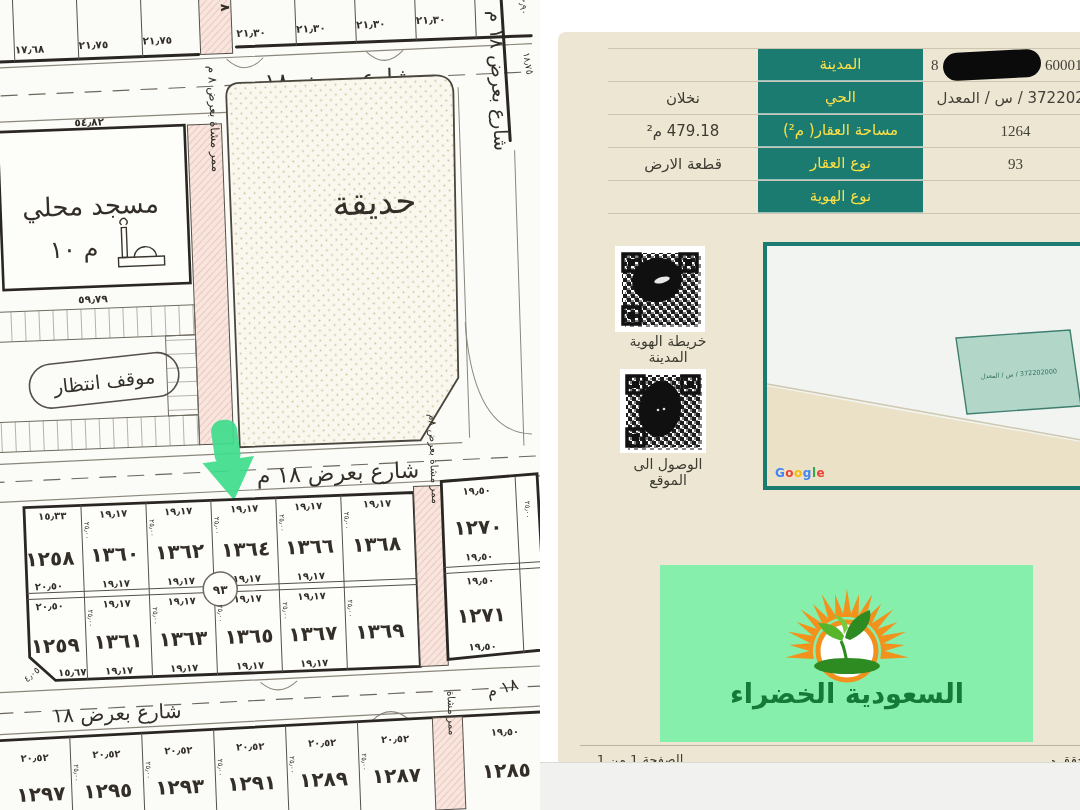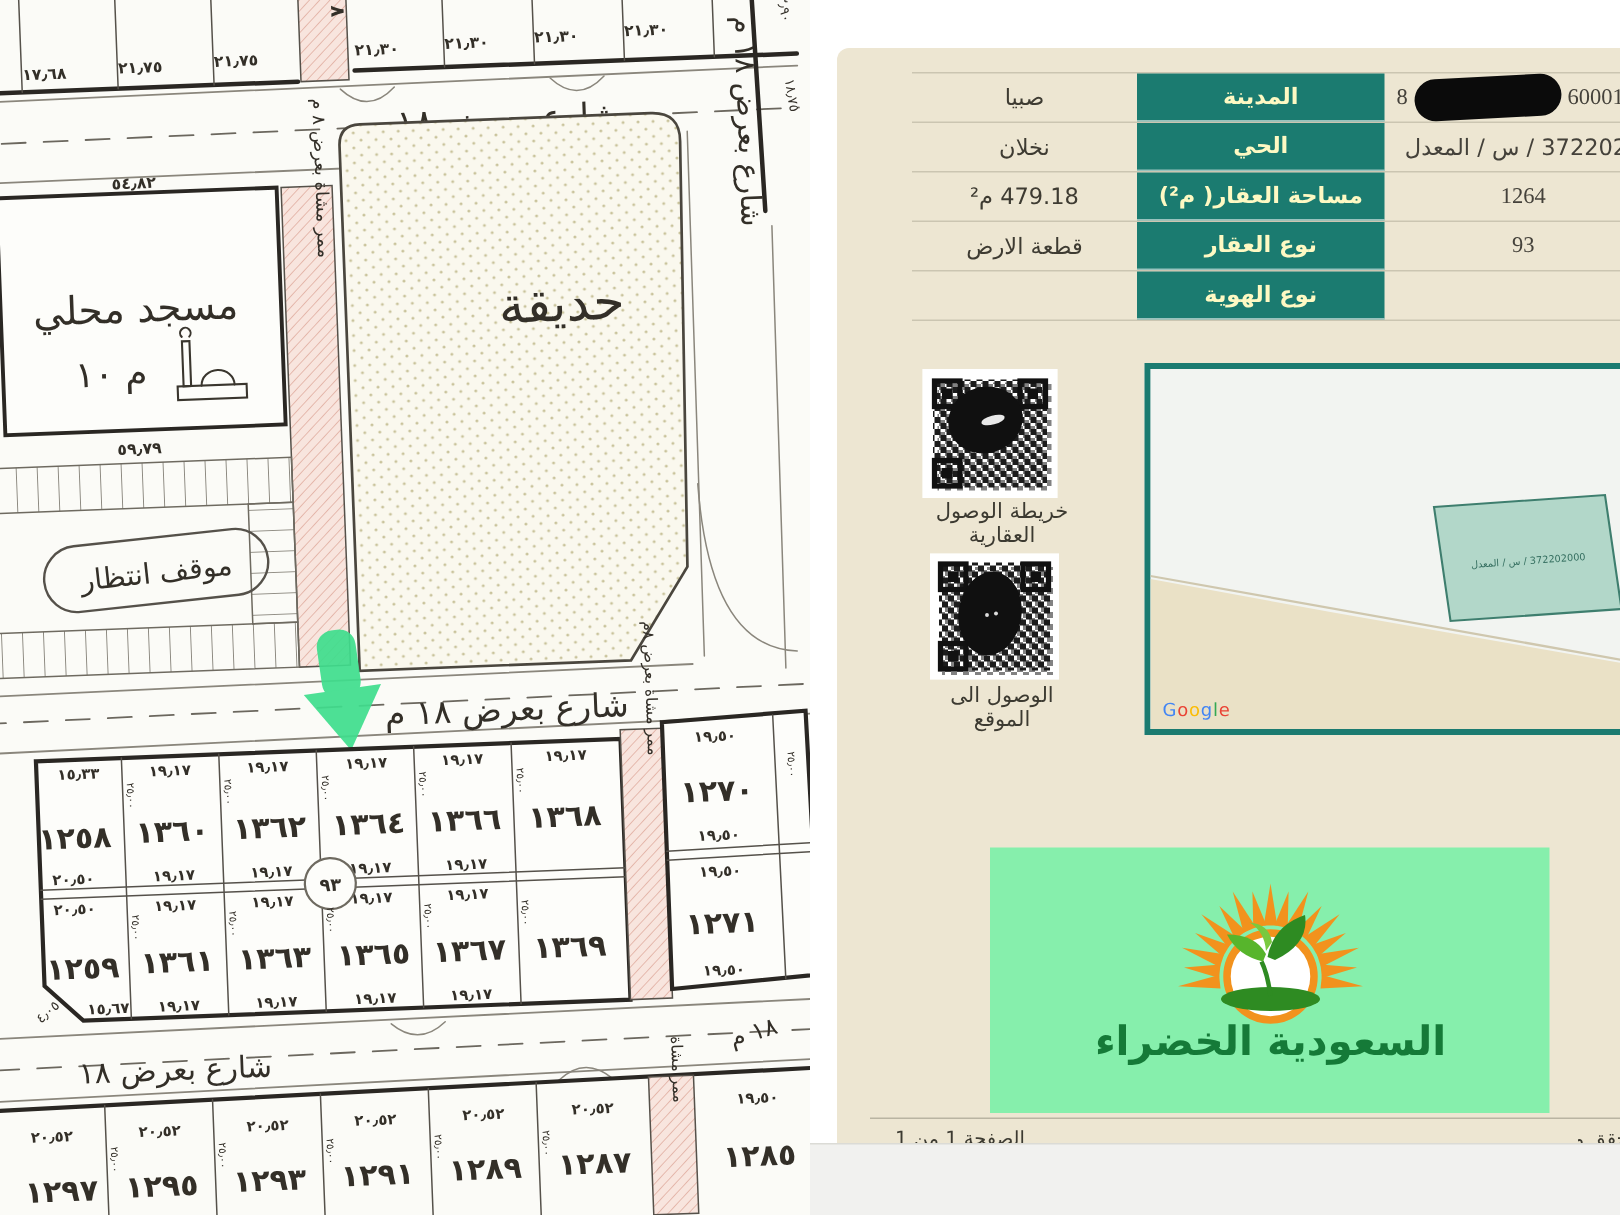--- a/index.html
+++ b/index.html
@@ -13,21 +13,21 @@
   
   #right-doc{position:absolute;left:540px;top:0;width:540px;height:810px;background:#fff;}
   .page{position:absolute;left:18px;top:32px;width:530px;height:730px;background:#EDE6D2;
         border-radius:8px 0 0 0;}
   .tbl{position:absolute;left:50px;top:16px;width:498px;}
   .trow{position:relative;height:32px;border-bottom:1px solid #CBC5B1;}
   .trow:first-child{border-top:1px solid #CBC5B1;}
   .cell-v{position:absolute;left:0;top:0;width:150px;height:32px;line-height:32px;text-align:center;
           direction:rtl;font-size:15px;color:#3E3B32;}
   .cell-l{position:absolute;left:150px;top:0;width:165px;height:31px;line-height:31px;text-align:center;
-          direction:rtl;font-size:15px;font-weight:bold;color:#fef9c3;background:#1B7B70;
+          direction:rtl;font-size:15px;font-weight:normal;color:#fde047;background:#1B7B70;
           border-bottom:1px solid rgba(255,255,255,.55);}
   .cell-r{position:absolute;left:315px;top:0;width:185px;height:32px;line-height:32px;text-align:center;
           font-size:15px;color:#44413A;font-family:"Liberation Serif","DejaVu Serif",serif;}
   .cell-r.rtlcut{direction:rtl;white-space:nowrap;text-align:center;width:190px;left:322px;
           font-family:"DejaVu Sans",sans-serif;}
   .refrow{position:absolute;left:315px;top:0;width:200px;height:32px;}
   .refrow span{position:absolute;top:0;height:32px;line-height:32px;font-size:15px;color:#44413A;
           font-family:"Liberation Serif","DejaVu Serif",serif;}
   .blob1{position:absolute;left:20px;top:2px;width:98px;height:28px;background:#0b0b0b;border-radius:14px;
           transform:rotate(-3deg);}
@@ -36,21 +36,21 @@
   .mapbox{position:absolute;left:205px;top:210px;width:345px;height:248px;background:#F2F4F1;
           border:4px solid #1B7B70;box-sizing:border-box;}
   .footer-line{position:absolute;left:22px;top:713px;width:530px;border-top:1px solid #B9B4A2;}
   .footer-page{position:absolute;left:32px;top:720px;width:100px;text-align:center;direction:rtl;
           font-size:13px;color:#3C3A31;}
   .footer-frag{position:absolute;left:494px;top:720px;width:46px;overflow:hidden;direction:rtl;
           white-space:nowrap;font-size:13px;color:#3C3A31;}
   .overlay{position:absolute;left:120px;top:565px;width:373px;height:177px;background:#86efac;}
   .graystrip{position:absolute;left:0;top:762px;width:540px;height:48px;background:#F1F1EF;
           border-top:1px solid #DBDBD6;}
-  .gletters{position:absolute;left:8px;bottom:6px;font-size:12px;font-weight:normal;letter-spacing:.5px;}
+  .gletters{position:absolute;left:8px;bottom:6px;font-size:12px;font-weight:bold;letter-spacing:.5px;}
 </style>
 </head>
 <body>
 
 <div id="stage">
 
   <div id="left-map">
     <svg width="540" height="810" viewBox="0 0 540 810" xmlns="http://www.w3.org/2000/svg">
       <defs>
         <pattern id="dots" width="10" height="10" patternUnits="userSpaceOnUse">
@@ -298,21 +298,20 @@
         </g>
       </g>
     </svg>
   </div>
 
   <div id="right-doc">
     <div class="page">
 
       <div class="tbl">
         <div class="trow">
-          <div class="cell-v">صبيا</div>
           <div class="cell-l">المدينة</div>
           <div class="refrow">
             <span style="left:8px">8</span>
             <div class="blob1"></div>
             <span style="left:122px">60001</span>
           </div>
         </div>
         <div class="trow">
           <div class="cell-v">نخلان</div>
           <div class="cell-l">الحي</div>
@@ -350,21 +349,21 @@
               <rect x="65" y="8" width="17" height="17"></rect>
               <rect x="8" y="61" width="17" height="17"></rect>
           </g>
           <rect x="13" y="13" width="7" height="7" fill="#111"></rect>
             <rect x="70" y="13" width="7" height="7" fill="#111"></rect>
             <rect x="13" y="66" width="7" height="7" fill="#111"></rect>
           <ellipse cx="42" cy="34" rx="25" ry="22" fill="#101010" transform="rotate(-15 42 34)"></ellipse>
           <ellipse cx="47" cy="34" rx="8" ry="3" fill="#e8e8e8" transform="rotate(-15 47 34)"></ellipse>
         </svg>
       </div>
-      <div class="qr-label" style="left:50px;top:301px;width:120px">خريطة الوصول العقارية</div>
+      <div class="qr-label" style="left:50px;top:301px;width:120px">خريطة الهوية المدينة</div>
 
       <div class="qr" style="left:62px;top:337px;width:86px;height:84px">
         <svg width="86" height="84" xmlns="http://www.w3.org/2000/svg">
           <defs>
             <pattern id="qa2" width="8" height="8" patternUnits="userSpaceOnUse">
               <rect width="4" height="4" fill="#1c1c1c"></rect>
                 <rect x="4" y="4" width="4" height="4" fill="#1c1c1c"></rect>
             </pattern>
           </defs>
           <rect width="86" height="84" fill="#fff"></rect>

